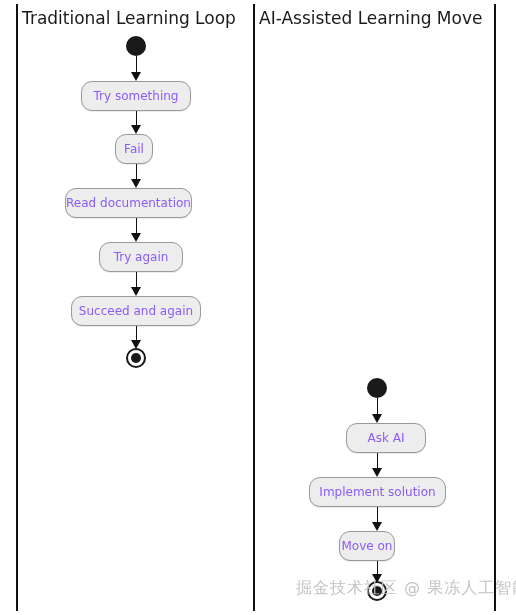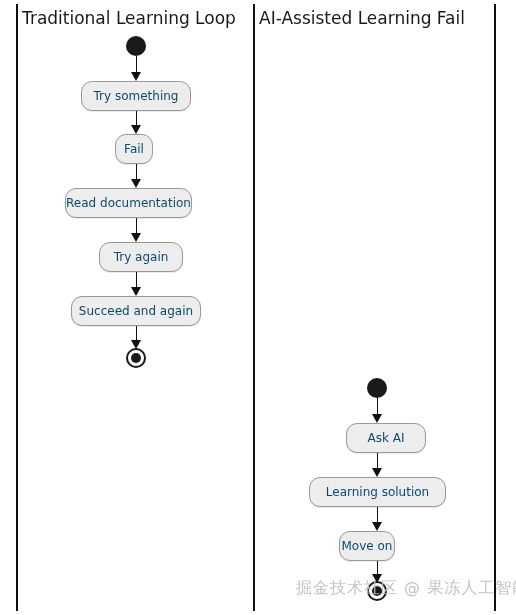--- a/index.html
+++ b/index.html
@@ -38,21 +38,21 @@
     position: absolute;
     box-sizing: border-box;
     height: 30px;
     background: #ededed;
     border: 1px solid #999999;
     border-radius: 11px;
     display: flex;
     align-items: center;
     justify-content: center;
     font-size: 12px;
-    color: #0c4a6e;
+    color: #8b5cf6;
     white-space: nowrap;
     box-shadow: 0 1px 0 rgba(0,0,0,0.08);
   }
   
   .start-node {
     position: absolute;
     width: 20px;
     height: 20px;
     border-radius: 50%;
     background: #1a1a1a;
@@ -104,21 +104,21 @@
 </head>
 <body>
 
 <div id="canvas">
 
   <div class="lane-line" style="left:16px;"></div>
   <div class="lane-line" style="left:253px;"></div>
   <div class="lane-line" style="left:494px;"></div>
 
   <div class="lane-title" style="left:22px; top:8px;">Traditional Learning Loop</div>
-  <div class="lane-title" style="left:259px; top:8px;">AI-Assisted Learning Fail</div>
+  <div class="lane-title" style="left:259px; top:8px;">AI-Assisted Learning Move</div>
 
   <div class="start-node" style="left:126px; top:36px;"></div>
 
   <div class="edge" style="left:136px; top:56px; height:17px;"></div>
   <div class="arrowhead" style="left:131px; top:72px;"></div>
 
   <div class="node" style="left:81px; top:81px; width:110px;">Try something</div>
 
   <div class="edge" style="left:136px; top:111px; height:16px;"></div>
   <div class="arrowhead" style="left:131px; top:125px;"></div>
@@ -148,21 +148,21 @@
   <div class="start-node" style="left:367px; top:378px;"></div>
 
   <div class="edge" style="left:377px; top:398px; height:17px;"></div>
   <div class="arrowhead" style="left:372px; top:414px;"></div>
 
   <div class="node" style="left:346px; top:423px; width:80px;">Ask AI</div>
 
   <div class="edge" style="left:377px; top:453px; height:17px;"></div>
   <div class="arrowhead" style="left:372px; top:468px;"></div>
 
-  <div class="node" style="left:309px; top:477px; width:137px;">Learning solution</div>
+  <div class="node" style="left:309px; top:477px; width:137px;">Implement solution</div>
 
   <div class="edge" style="left:377px; top:507px; height:17px;"></div>
   <div class="arrowhead" style="left:372px; top:522px;"></div>
 
   <div class="node" style="left:339px; top:531px; width:56px;">Move on</div>
 
   <div class="edge" style="left:377px; top:561px; height:18px;"></div>
   <div class="arrowhead" style="left:372px; top:574px;"></div>
 
   <div class="end-node" style="left:367px; top:581px;"></div>

